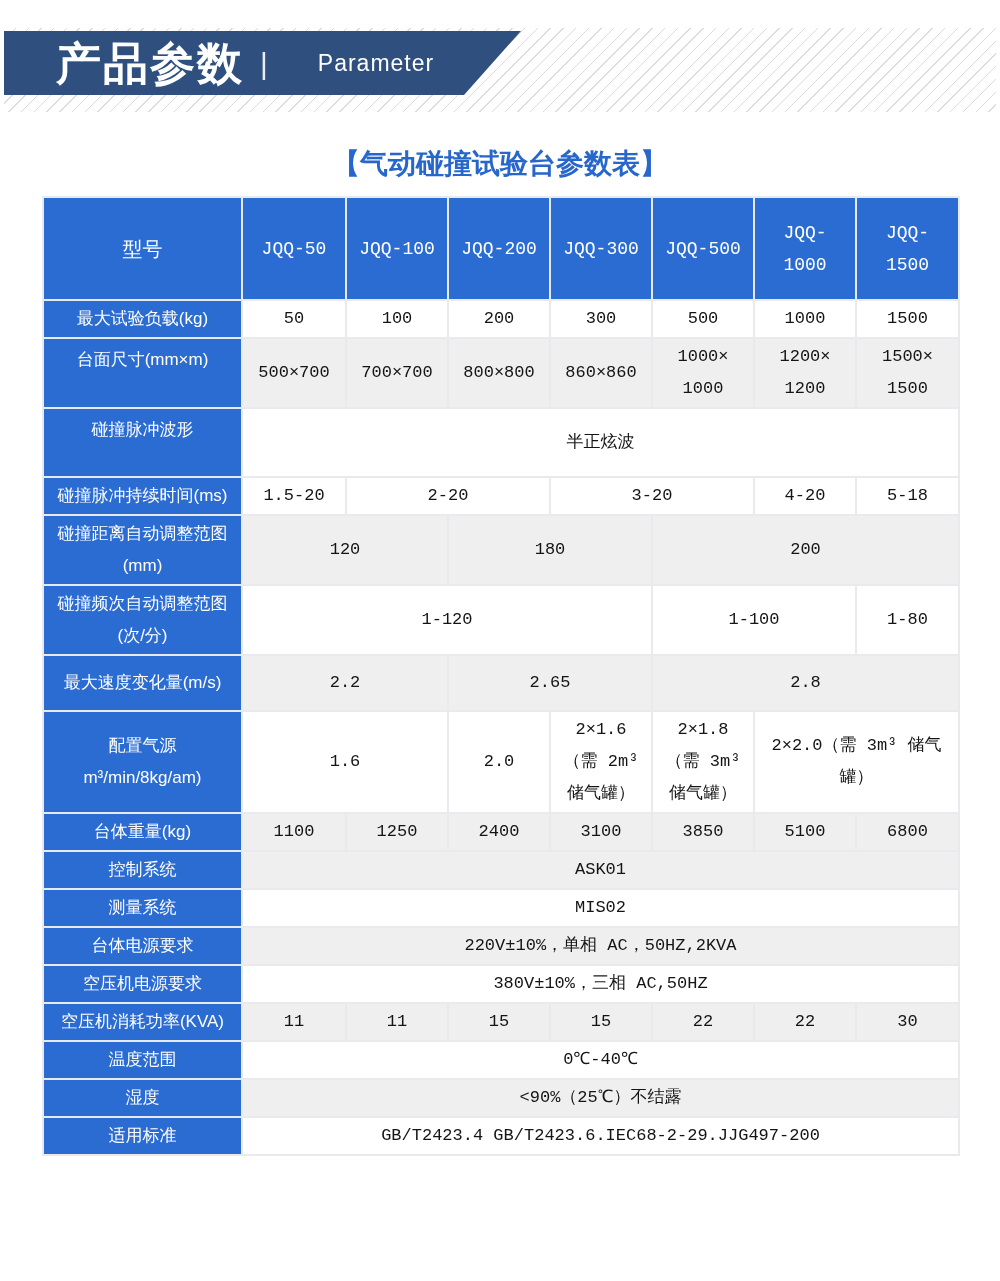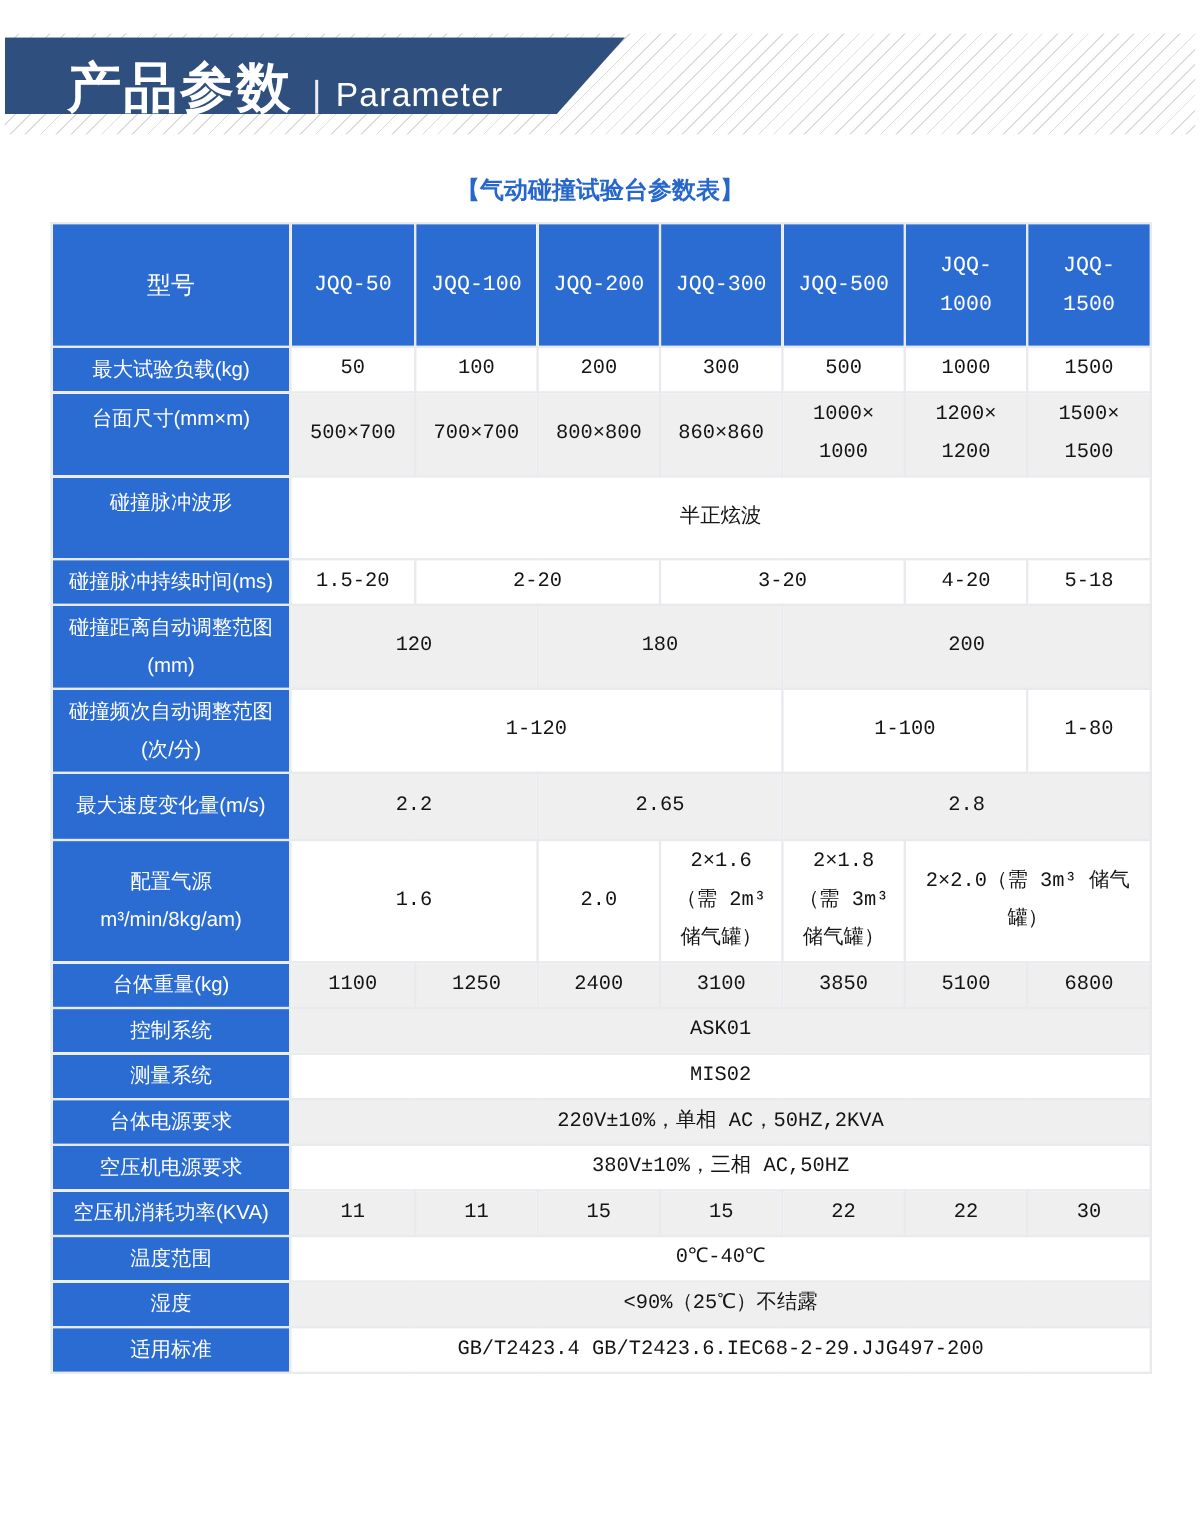--- a/index.html
+++ b/index.html
@@ -9,33 +9,33 @@
   .header-wrap{
     position:relative;
     margin:28px 4px 0 4px;
     height:84px;
     background:repeating-linear-gradient(135deg,#ffffff 0px,#ffffff 8px,#dcdcdc 8px,#dcdcdc 9px);
   }
   .banner{
     position:absolute;left:0;top:3px;width:517px;height:64px;
     background:#2f507e;
     clip-path:polygon(0 0,100% 0,calc(100% - 57px) 100%,0 100%);
-    display:flex;align-items:flex-end;
+    display:flex;align-items:center;
     padding-left:52px;box-sizing:border-box;
     color:#ffffff;
   }
   .banner .cn{font-size:45px;font-weight:800;letter-spacing:2px;line-height:1;}
   .banner .divider{font-size:30px;font-weight:200;margin:0 12px 0 16px;opacity:.9;transform:translateY(1px);}
-  .banner .en{font-size:28px;font-weight:400;letter-spacing:1px;}
+  .banner .en{font-size:23px;font-weight:400;letter-spacing:1px;margin-left:38px;}
 
   
   .page-title{
     text-align:center;
     margin:33px 0 13px 0;
-    font-size:20px;
+    font-size:28px;
     font-weight:700;
     color:#2767cb;
   }
 
   
   table{
     border-collapse:collapse;
     table-layout:fixed;
     width:916px;
     margin-left:42px;

